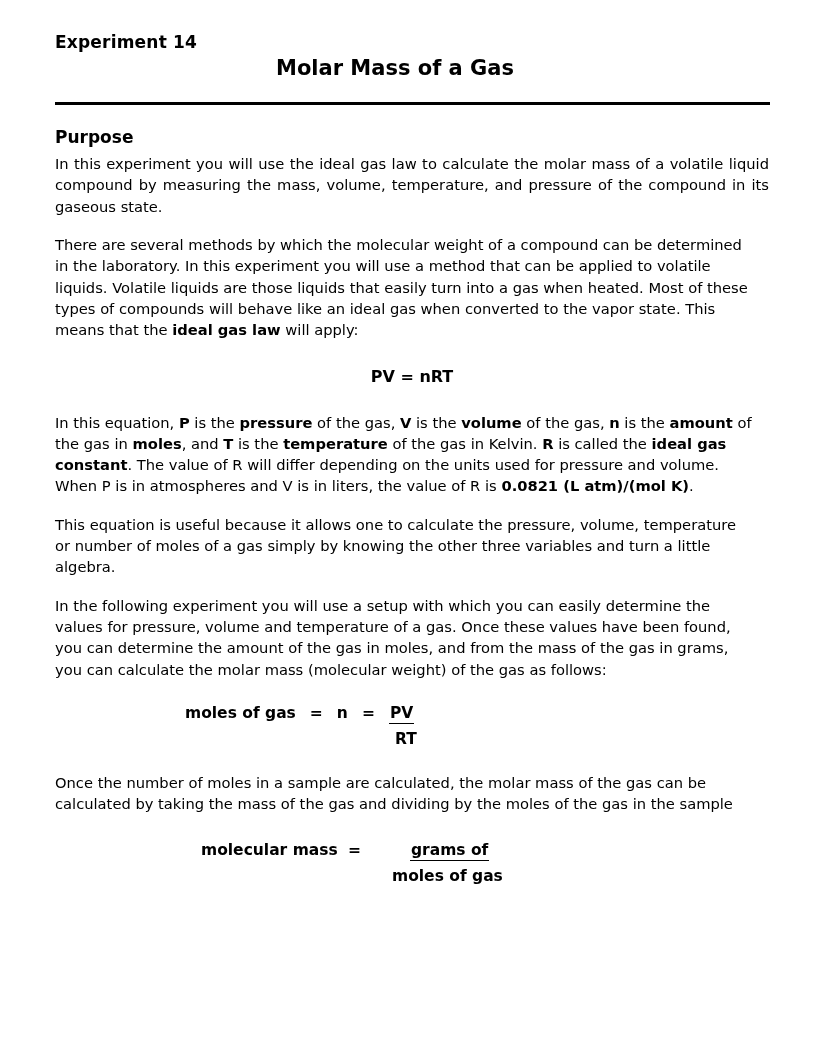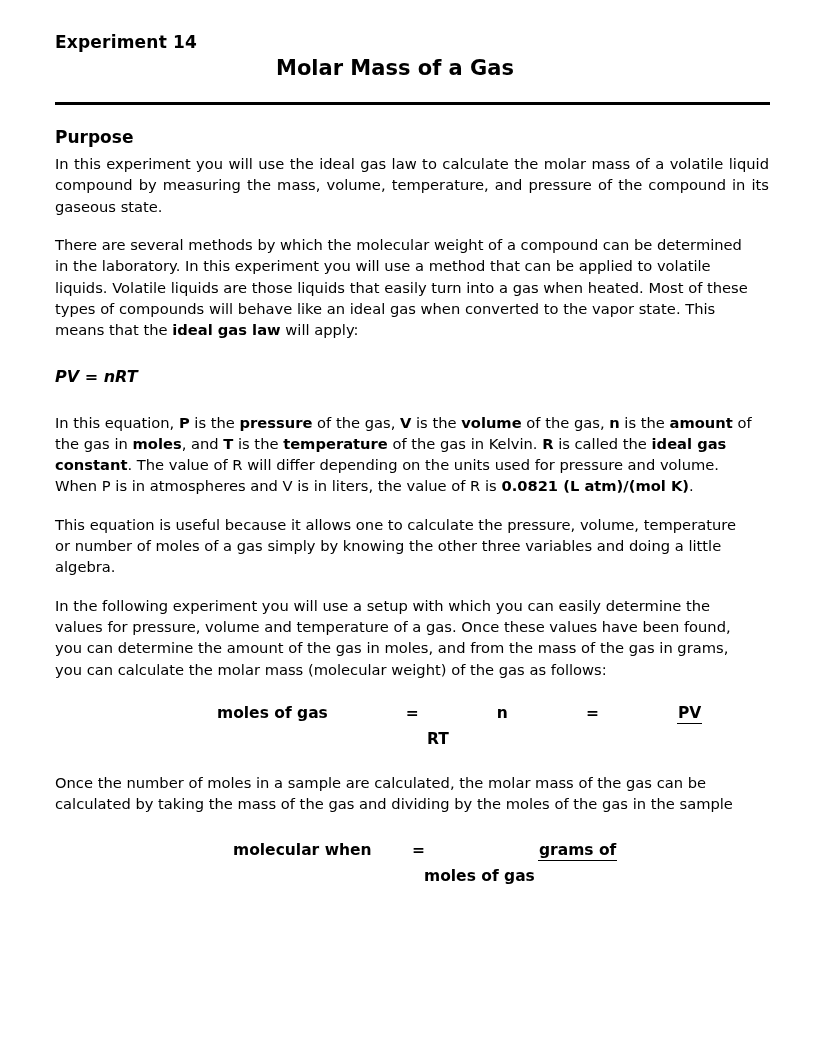--- a/index.html
+++ b/index.html
@@ -66,36 +66,34 @@
     width: 714px;
   }
   p.body.narrow {
     width: 700px;
     text-align: left;
   }
   p.gap {
     margin-top: 17px;
   }
   .eq-center {
-    text-align: left;
+    text-align: center;
     font-weight: bold;
     font-size: 16px;
     margin: 26px 0 26px 0;
     width: 714px;
-    font-style: italic;
   }
   .formula-block {
     margin: 24px 0 20px 0;
     font-weight: bold;
     font-size: 15.5px;
   }
   .formula-line {
     display: flex;
     align-items: baseline;
-    gap: 32px;
   }
   .moles-indent {
     width: 130px;
   }
   .frac-num {
     border-bottom: 1.6px solid #000;
     display: inline-block;
     padding: 0 1px 1px 1px;
   }
   .frac-den {
@@ -136,21 +134,21 @@
   <h2 class="section">Purpose</h2>
   <p class="body">In this experiment you will use the ideal gas law to calculate the molar mass of a volatile liquid compound by measuring the mass, volume, temperature, and pressure of the compound in its gaseous state.</p>
 
 
   <p class="body narrow gap"><span>There are several methods by which the molecular weight of a compound can be determined in the laboratory.  In this experiment you will use a method that can be applied to volatile liquids. Volatile liquids are those liquids that easily turn into a gas when heated.  Most of these types of compounds will behave like an ideal gas when converted to the vapor state.  This means that the </span><b>ideal gas law</b><span> will apply:</span></p>
 
   <div class="eq-center">PV = nRT</div>
 
   <p class="body narrow"><span>In this equation, </span><b>P</b><span> is the </span><b>pressure</b><span> of the gas, </span><b>V</b><span> is the </span><b>volume</b><span> of the gas, </span><b>n</b><span> is the </span><b>amount</b><span> of the gas in </span><b>moles</b><span>, and </span><b>T</b><span> is the </span><b>temperature</b><span> of the gas in Kelvin.  </span><b>R</b><span> is called the </span><b>ideal gas constant</b><span>.  The value of R will differ depending on the units used for pressure and volume. When P is in atmospheres and V is in liters, the value of R is </span><b>0.0821 (L atm)/(mol K)</b><span>.</span></p>
 
-  <p class="body narrow gap">This equation is useful because it allows one to calculate the pressure, volume, temperature or number of moles of a gas simply by knowing the other three variables and doing a little algebra.</p>
+  <p class="body narrow gap">This equation is useful because it allows one to calculate the pressure, volume, temperature or number of moles of a gas simply by knowing the other three variables and turn a little algebra.</p>
 
   <p class="body narrow gap">In the following experiment you will use a setup with which you can easily determine the values for pressure, volume and temperature of a gas.  Once these values have been found, you can determine the amount of the gas in moles, and from the mass of the gas in grams, you can calculate the molar mass (molecular weight) of the gas as follows:</p>
 
   <div class="formula-block">
     <div class="formula-line">
       <span class="moles-indent"></span>
       <span>moles of gas</span>
       <span class="sp"></span>
       <span>=</span>
       <span class="sp"></span>
@@ -164,21 +162,21 @@
       <span style="display:inline-block;width:339px;"></span>
       <span class="frac-den">RT</span>
     </div>
   </div>
 
   <p class="body narrow gap" style="margin-top:24px;">Once the number of moles in a sample are calculated, the molar mass of the gas can be calculated by taking the mass of the gas and dividing by the moles of the gas in the sample</p>
 
   <div class="mm-block">
     <div class="formula-line">
       <span style="display:inline-block;width:146px;"></span>
-      <span class="mm-label">molecular when</span>
+      <span class="mm-label">molecular mass</span>
       <span>=</span>
       <span style="display:inline-block;width:49px;"></span>
       <span class="frac-num">grams of</span>
     </div>
     <div class="formula-line" style="margin-top:6px;">
       <span class="mm-den-indent"></span>
       <span class="frac-den">moles of gas</span>
     </div>
   </div>
 

